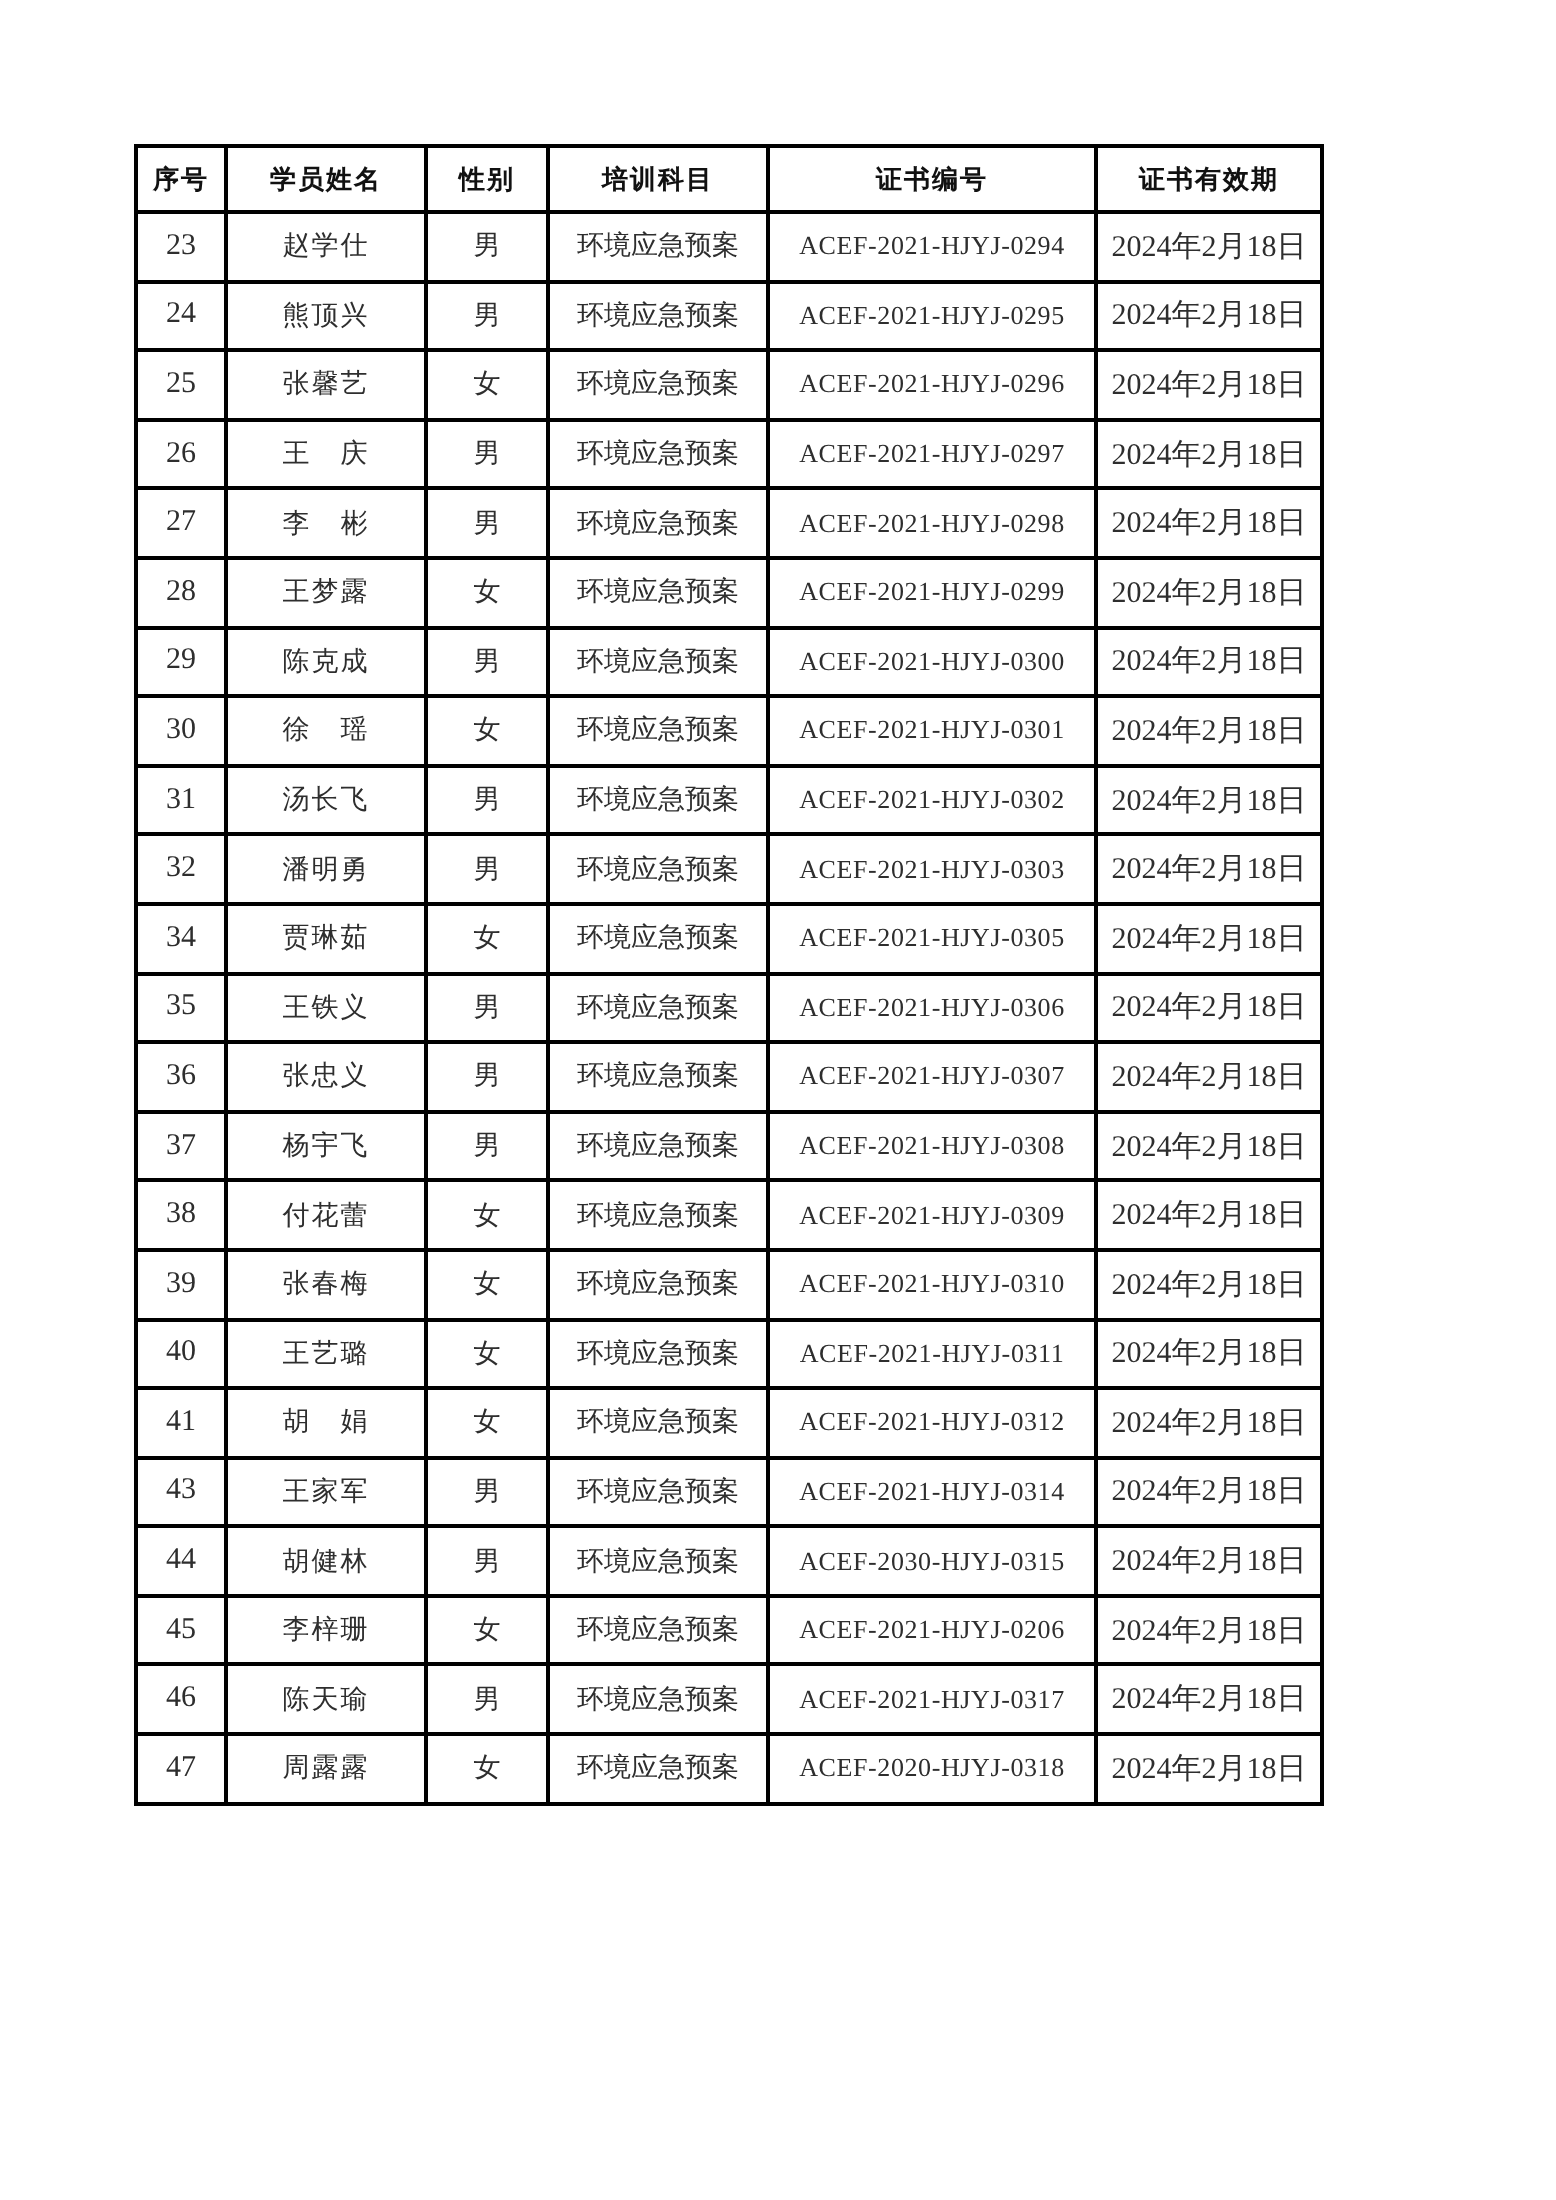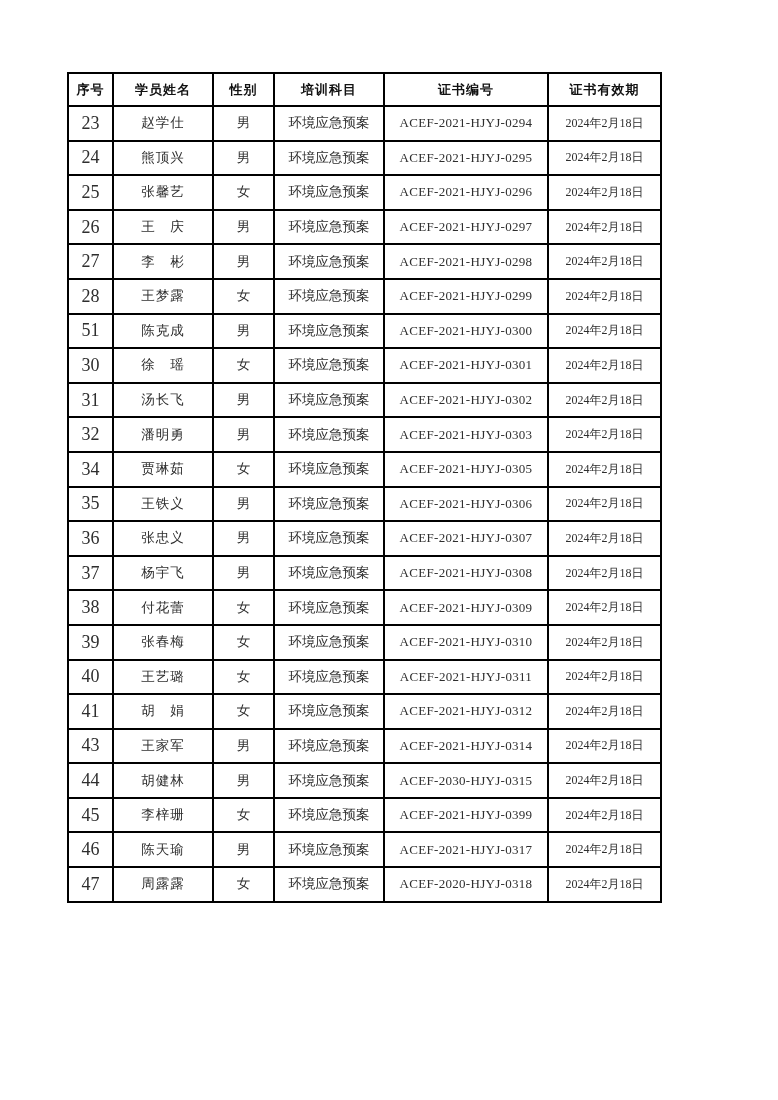--- a/index.html
+++ b/index.html
@@ -50,32 +50,32 @@
     font-size: 13px;
     color: #111111;
     letter-spacing: 1px;
   }
   .cert-table td {
     font-family: "Liberation Serif", "DejaVu Serif", serif;
     font-size: 13.5px;
     color: #2e2e2e;
   }
   .cert-table td.cell-no {
-    font-size: 18px;
+    font-size: 15px;
     border-radius: 17px;
   }
   .cert-table td.cell-name {
     letter-spacing: 1px;
   }
   .cert-table td.cell-cert_no {
     font-size: 13px;
     letter-spacing: 0.3px;
   }
   .cert-table td.cell-valid_until {
-    font-size: 12px;
+    font-size: 15px;
   }
 </style>
 </head>
 <body>
 
 <div class="page">
   <table class="cert-table">
     <colgroup>
       <col class="c0">
         <col class="c1">
@@ -137,21 +137,21 @@
         </tr>
         <tr>
           <td class="cell-no">28</td>
           <td class="cell-name">王梦露</td>
           <td class="cell-gender">女</td>
           <td class="cell-subject">环境应急预案</td>
           <td class="cell-cert_no">ACEF-2021-HJYJ-0299</td>
           <td class="cell-valid_until">2024年2月18日</td>
         </tr>
         <tr>
-          <td class="cell-no">51</td>
+          <td class="cell-no">29</td>
           <td class="cell-name">陈克成</td>
           <td class="cell-gender">男</td>
           <td class="cell-subject">环境应急预案</td>
           <td class="cell-cert_no">ACEF-2021-HJYJ-0300</td>
           <td class="cell-valid_until">2024年2月18日</td>
         </tr>
         <tr>
           <td class="cell-no">30</td>
           <td class="cell-name">徐　瑶</td>
           <td class="cell-gender">女</td>
@@ -253,21 +253,21 @@
           <td class="cell-gender">男</td>
           <td class="cell-subject">环境应急预案</td>
           <td class="cell-cert_no">ACEF-2030-HJYJ-0315</td>
           <td class="cell-valid_until">2024年2月18日</td>
         </tr>
         <tr>
           <td class="cell-no">45</td>
           <td class="cell-name">李梓珊</td>
           <td class="cell-gender">女</td>
           <td class="cell-subject">环境应急预案</td>
-          <td class="cell-cert_no">ACEF-2021-HJYJ-0399</td>
+          <td class="cell-cert_no">ACEF-2021-HJYJ-0206</td>
           <td class="cell-valid_until">2024年2月18日</td>
         </tr>
         <tr>
           <td class="cell-no">46</td>
           <td class="cell-name">陈天瑜</td>
           <td class="cell-gender">男</td>
           <td class="cell-subject">环境应急预案</td>
           <td class="cell-cert_no">ACEF-2021-HJYJ-0317</td>
           <td class="cell-valid_until">2024年2月18日</td>
         </tr>

